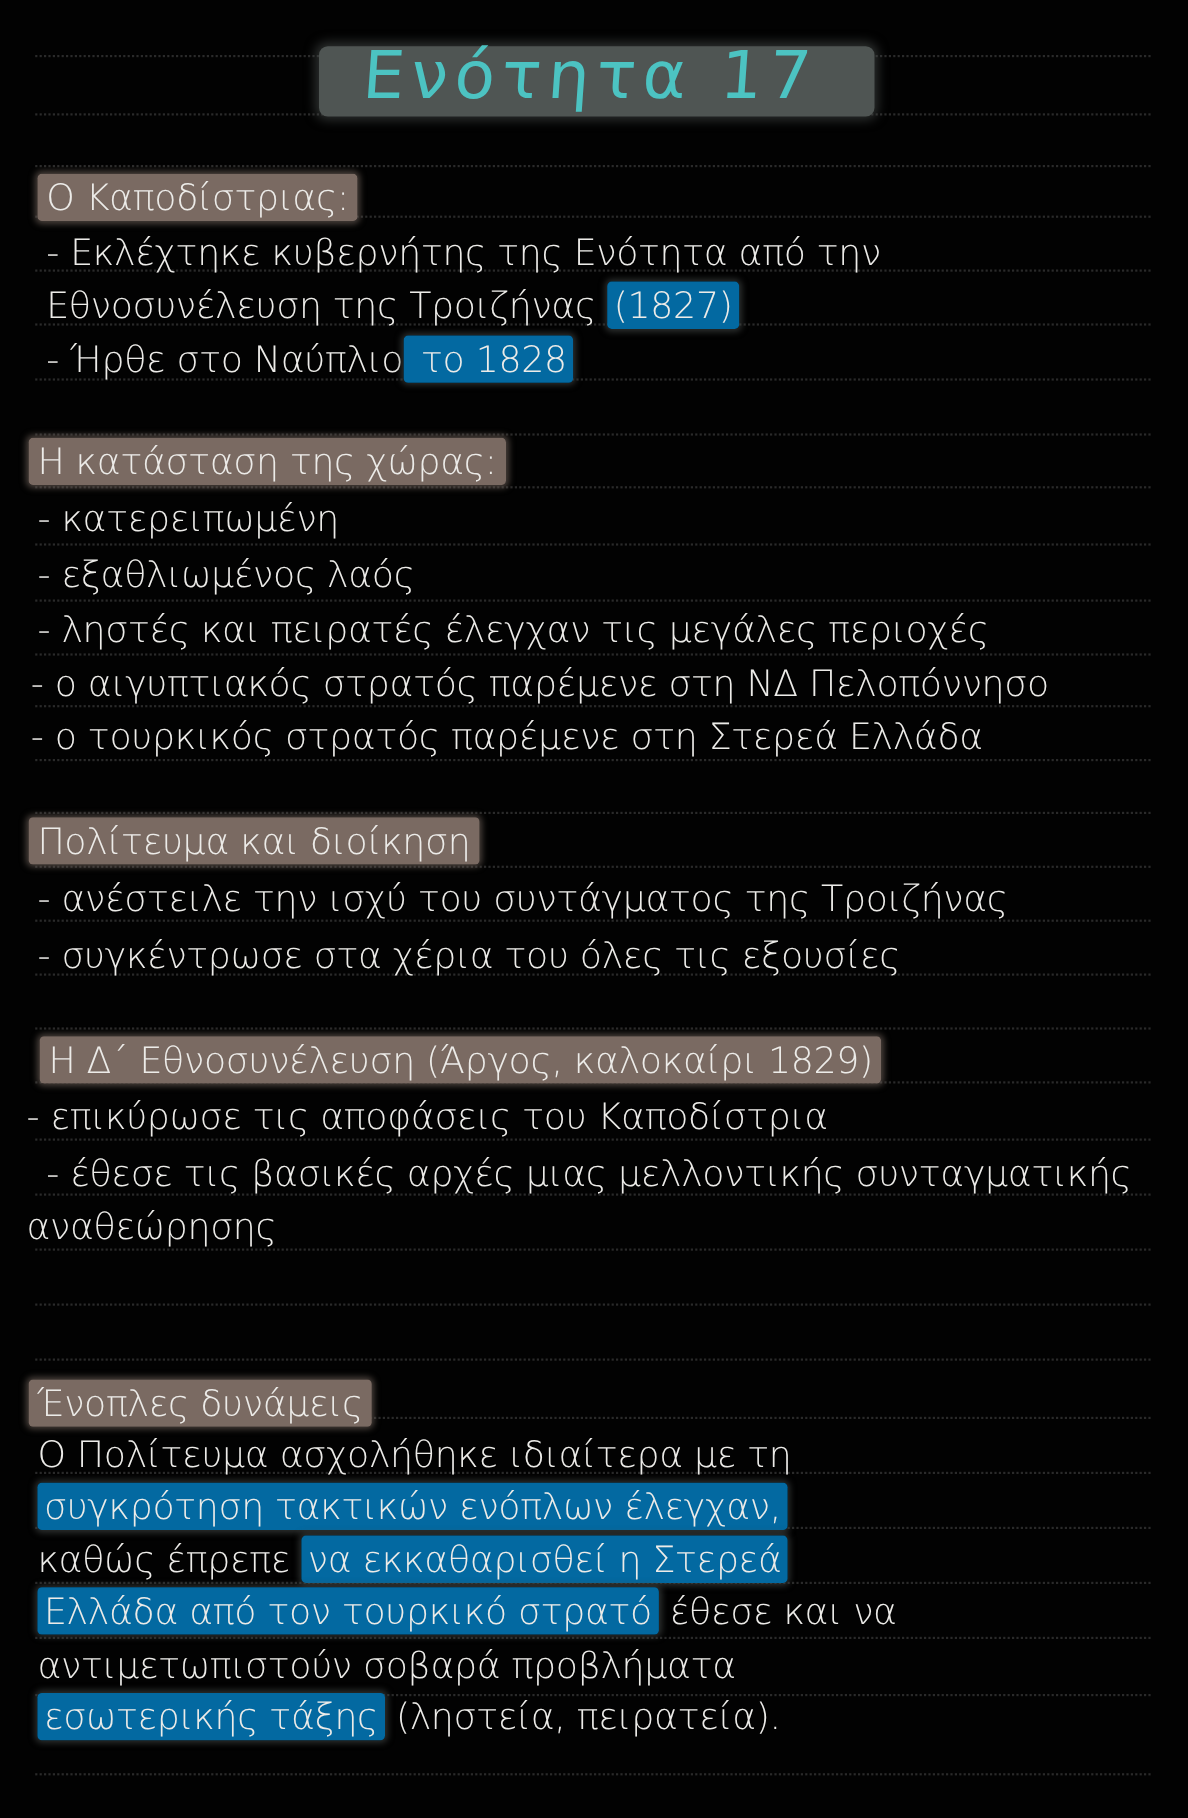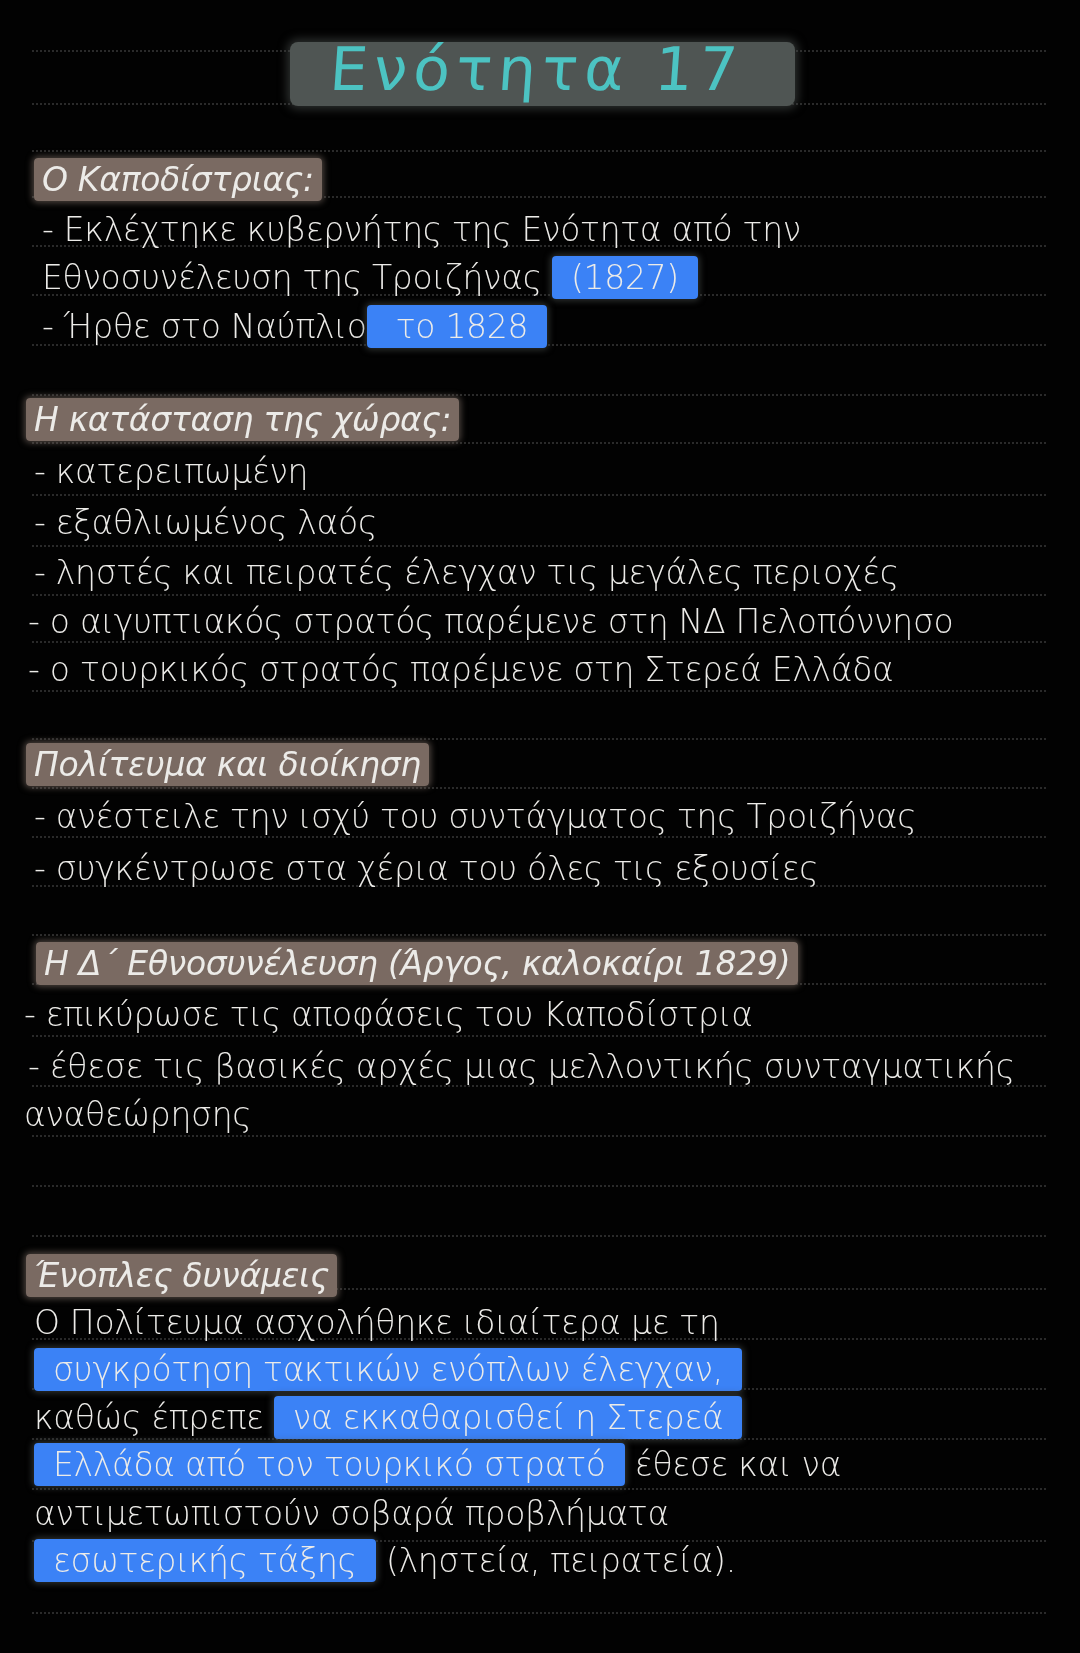--- a/index.html
+++ b/index.html
@@ -19,24 +19,24 @@
       position:absolute; left:330px; top:34px;
       font-family:"DejaVu Sans", sans-serif; font-size:60px; font-weight:400;
       letter-spacing:6px; color:#4cc3c2; transform:skewX(-4deg);
     }
     .line {
       position:absolute; font-size:33px; font-weight:200; white-space:nowrap;
       letter-spacing:-0.3px; line-height:40px; color:#ecebe8;
     }
     .hl-brown {
       background:#7a6a62; border-radius:4px; padding:2px 8px 2px 8px;
-      box-shadow:0 0 6px 2px rgba(122,106,98,.6); margin-left:-8px;font-style:italic;
+      box-shadow:0 0 6px 2px rgba(122,106,98,.6); margin-left:-8px;
     }
     .hl-gray {
-      background:#3b82f6; border-radius:4px; padding:2px 19px;
+      background:#0369a1; border-radius:4px; padding:2px 6px;
       box-shadow:0 0 6px 2px rgba(71,76,75,.6);
     }
   </style>
 </head>
 <body>
 
 <div>
   <div class="rule" style="top:50px"></div>
   <div class="rule" style="top:103px"></div>
   <div class="rule" style="top:150px"></div>
@@ -85,21 +85,21 @@
 <div class="line" style="left:34px;top:553px"><span>- ληστές και πειρατές έλεγχαν τις μεγάλες περιοχές</span></div>
 <div class="line" style="left:28px;top:602px"><span>- ο αιγυπτιακός στρατός παρέμενε στη ΝΔ Πελοπόννησο</span></div>
 <div class="line" style="left:28px;top:650px"><span>- ο τουρκικός στρατός παρέμενε στη Στερεά Ελλάδα</span></div>
 
 <div class="line" style="left:34px;top:745px"><span class="hl-brown">Πολίτευμα και διοίκηση</span></div>
 <div class="line" style="left:34px;top:797px"><span>- ανέστειλε την ισχύ του συντάγματος της Τροιζήνας</span></div>
 <div class="line" style="left:34px;top:849px"><span>- συγκέντρωσε στα χέρια του όλες τις εξουσίες</span></div>
 
 <div class="line" style="left:44px;top:944px"><span class="hl-brown">Η Δ΄ Εθνοσυνέλευση (Άργος, καλοκαίρι 1829)</span></div>
 <div class="line" style="left:24px;top:995px"><span>- επικύρωσε τις αποφάσεις του Καποδίστρια</span></div>
-<div class="line" style="left:28px;top:1047px"><span>- έθεσε τις βασικές αρχές μιας μελλοντικής συνταγματικής</span></div>
+<div class="line" style="left:42px;top:1047px"><span>- έθεσε τις βασικές αρχές μιας μελλοντικής συνταγματικής</span></div>
 <div class="line" style="left:24px;top:1095px"><span>αναθεώρησης</span></div>
 
 <div class="line" style="left:34px;top:1256px"><span class="hl-brown">Ένοπλες δυνάμεις</span></div>
 <div class="line" style="left:34px;top:1303px"><span>Ο Πολίτευμα ασχολήθηκε ιδιαίτερα με τη</span></div>
 <div class="line" style="left:34px;top:1350px"><span class="hl-gray">συγκρότηση τακτικών ενόπλων έλεγχαν,</span></div>
 <div class="line" style="left:34px;top:1398px"><span>καθώς έπρεπε </span><span class="hl-gray">να εκκαθαρισθεί η Στερεά</span></div>
 <div class="line" style="left:34px;top:1445px"><span class="hl-gray">Ελλάδα από τον τουρκικό στρατό</span><span> έθεσε και να</span></div>
 <div class="line" style="left:34px;top:1494px"><span>αντιμετωπιστούν σοβαρά προβλήματα</span></div>
 <div class="line" style="left:34px;top:1541px"><span class="hl-gray">εσωτερικής τάξης</span><span> (ληστεία, πειρατεία).</span></div>
 

